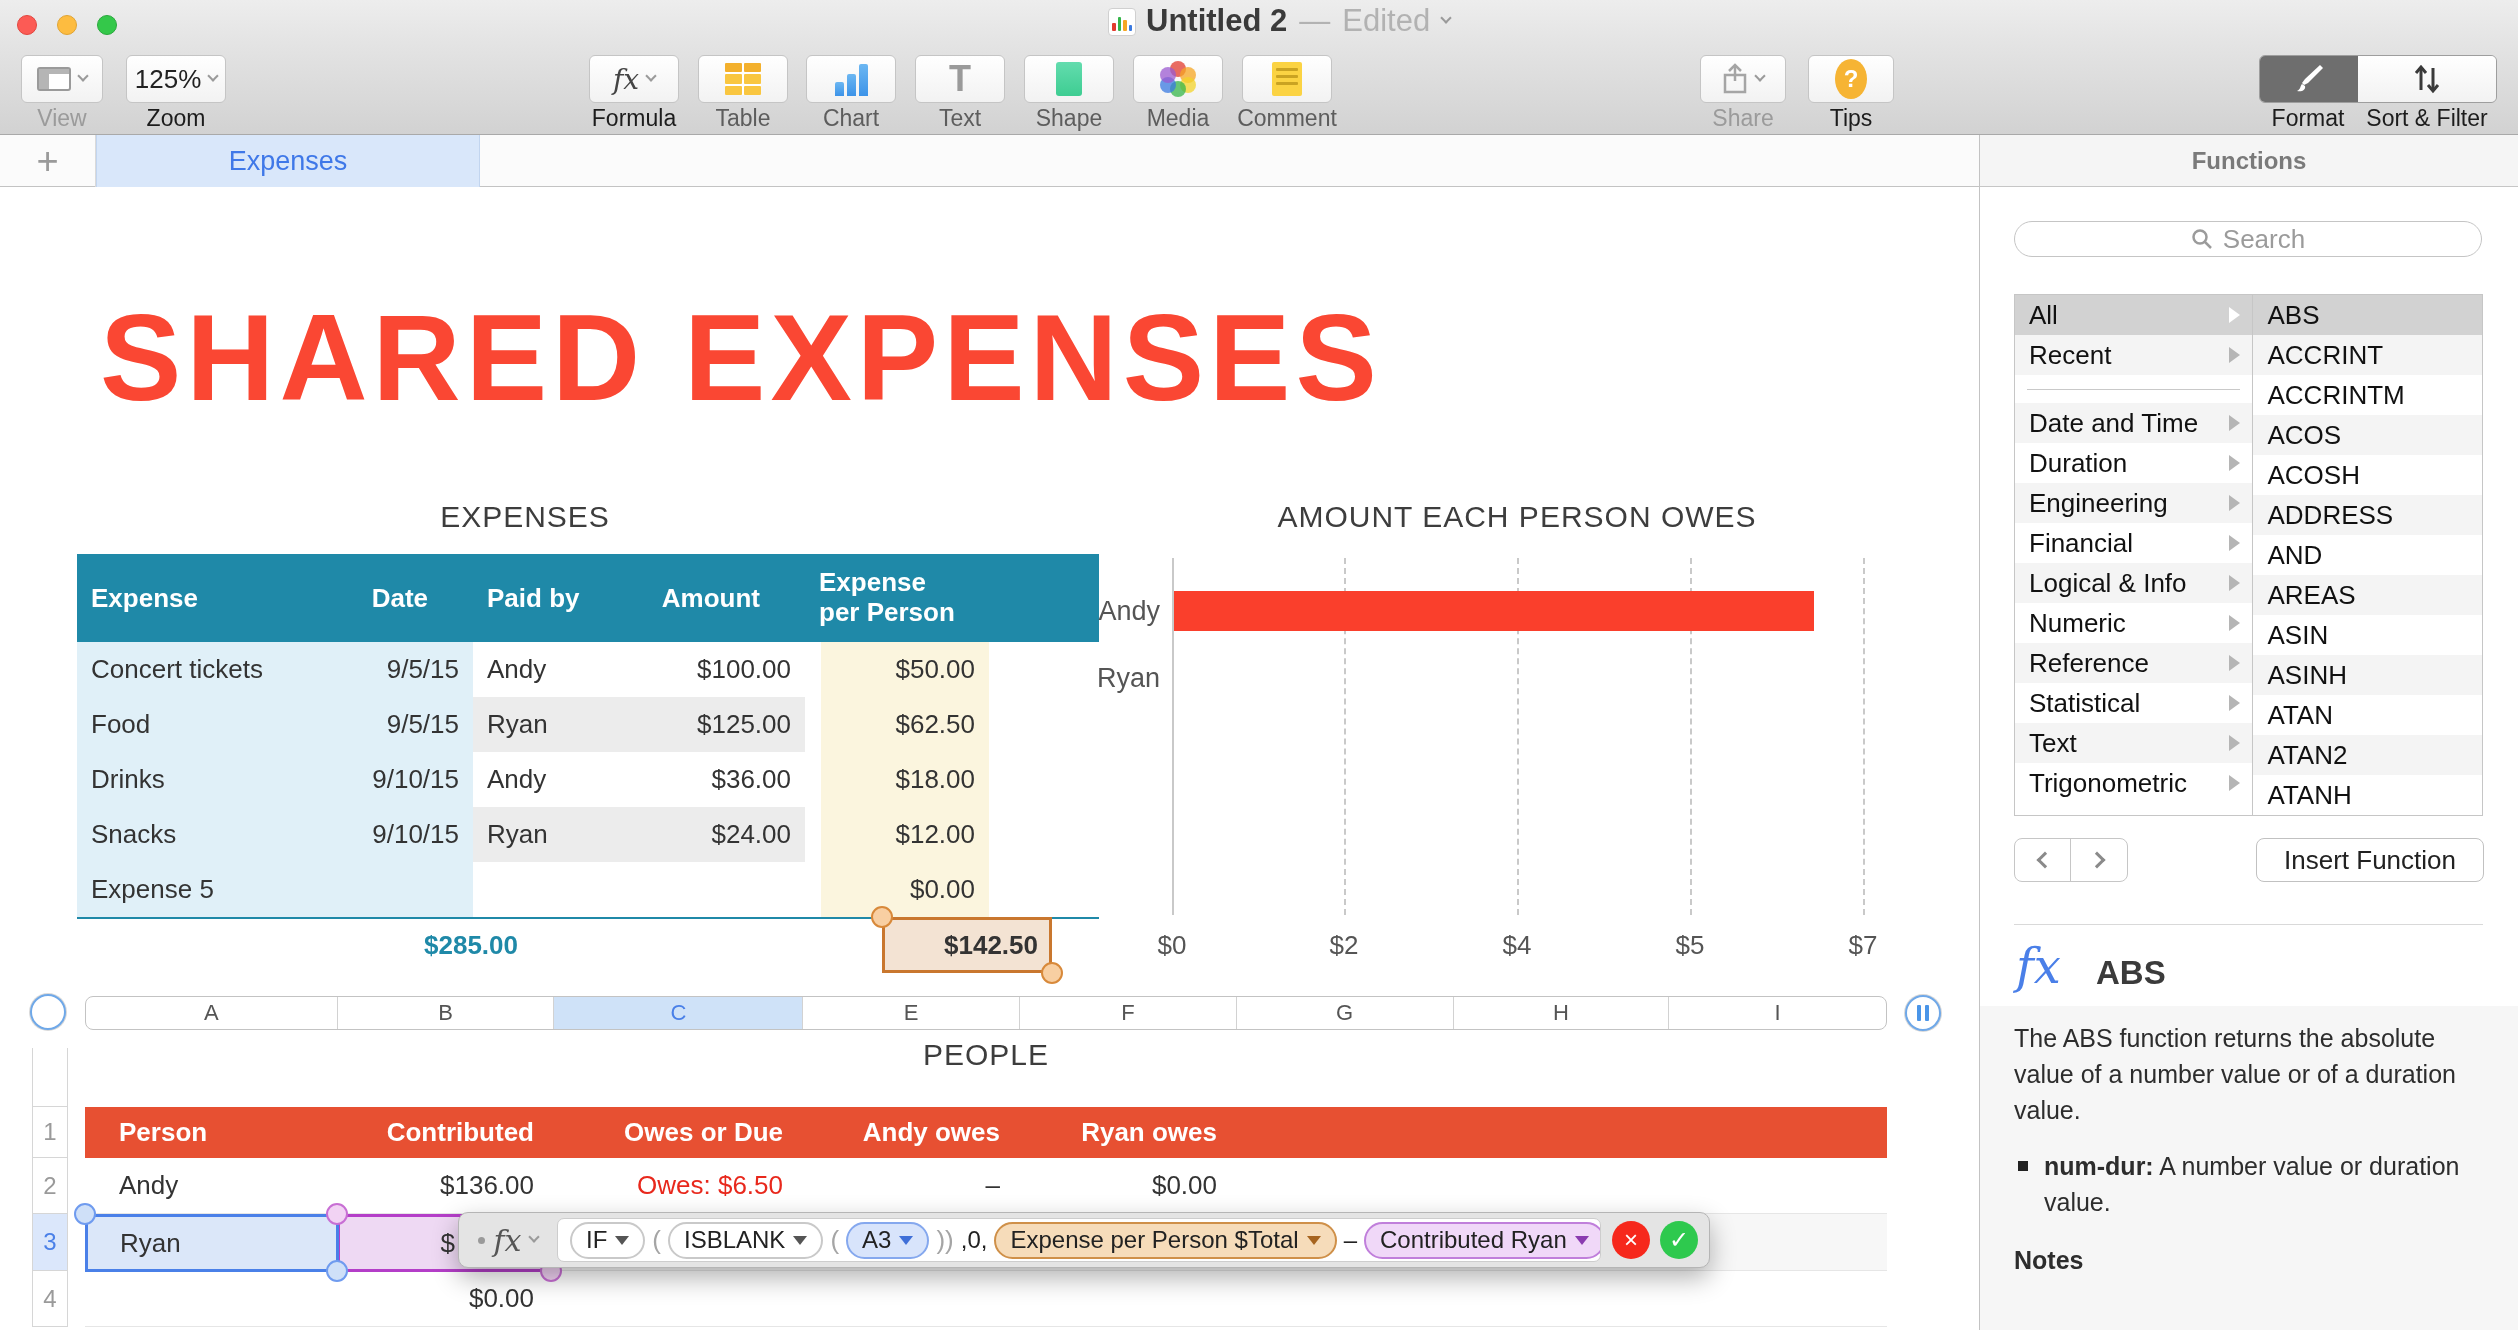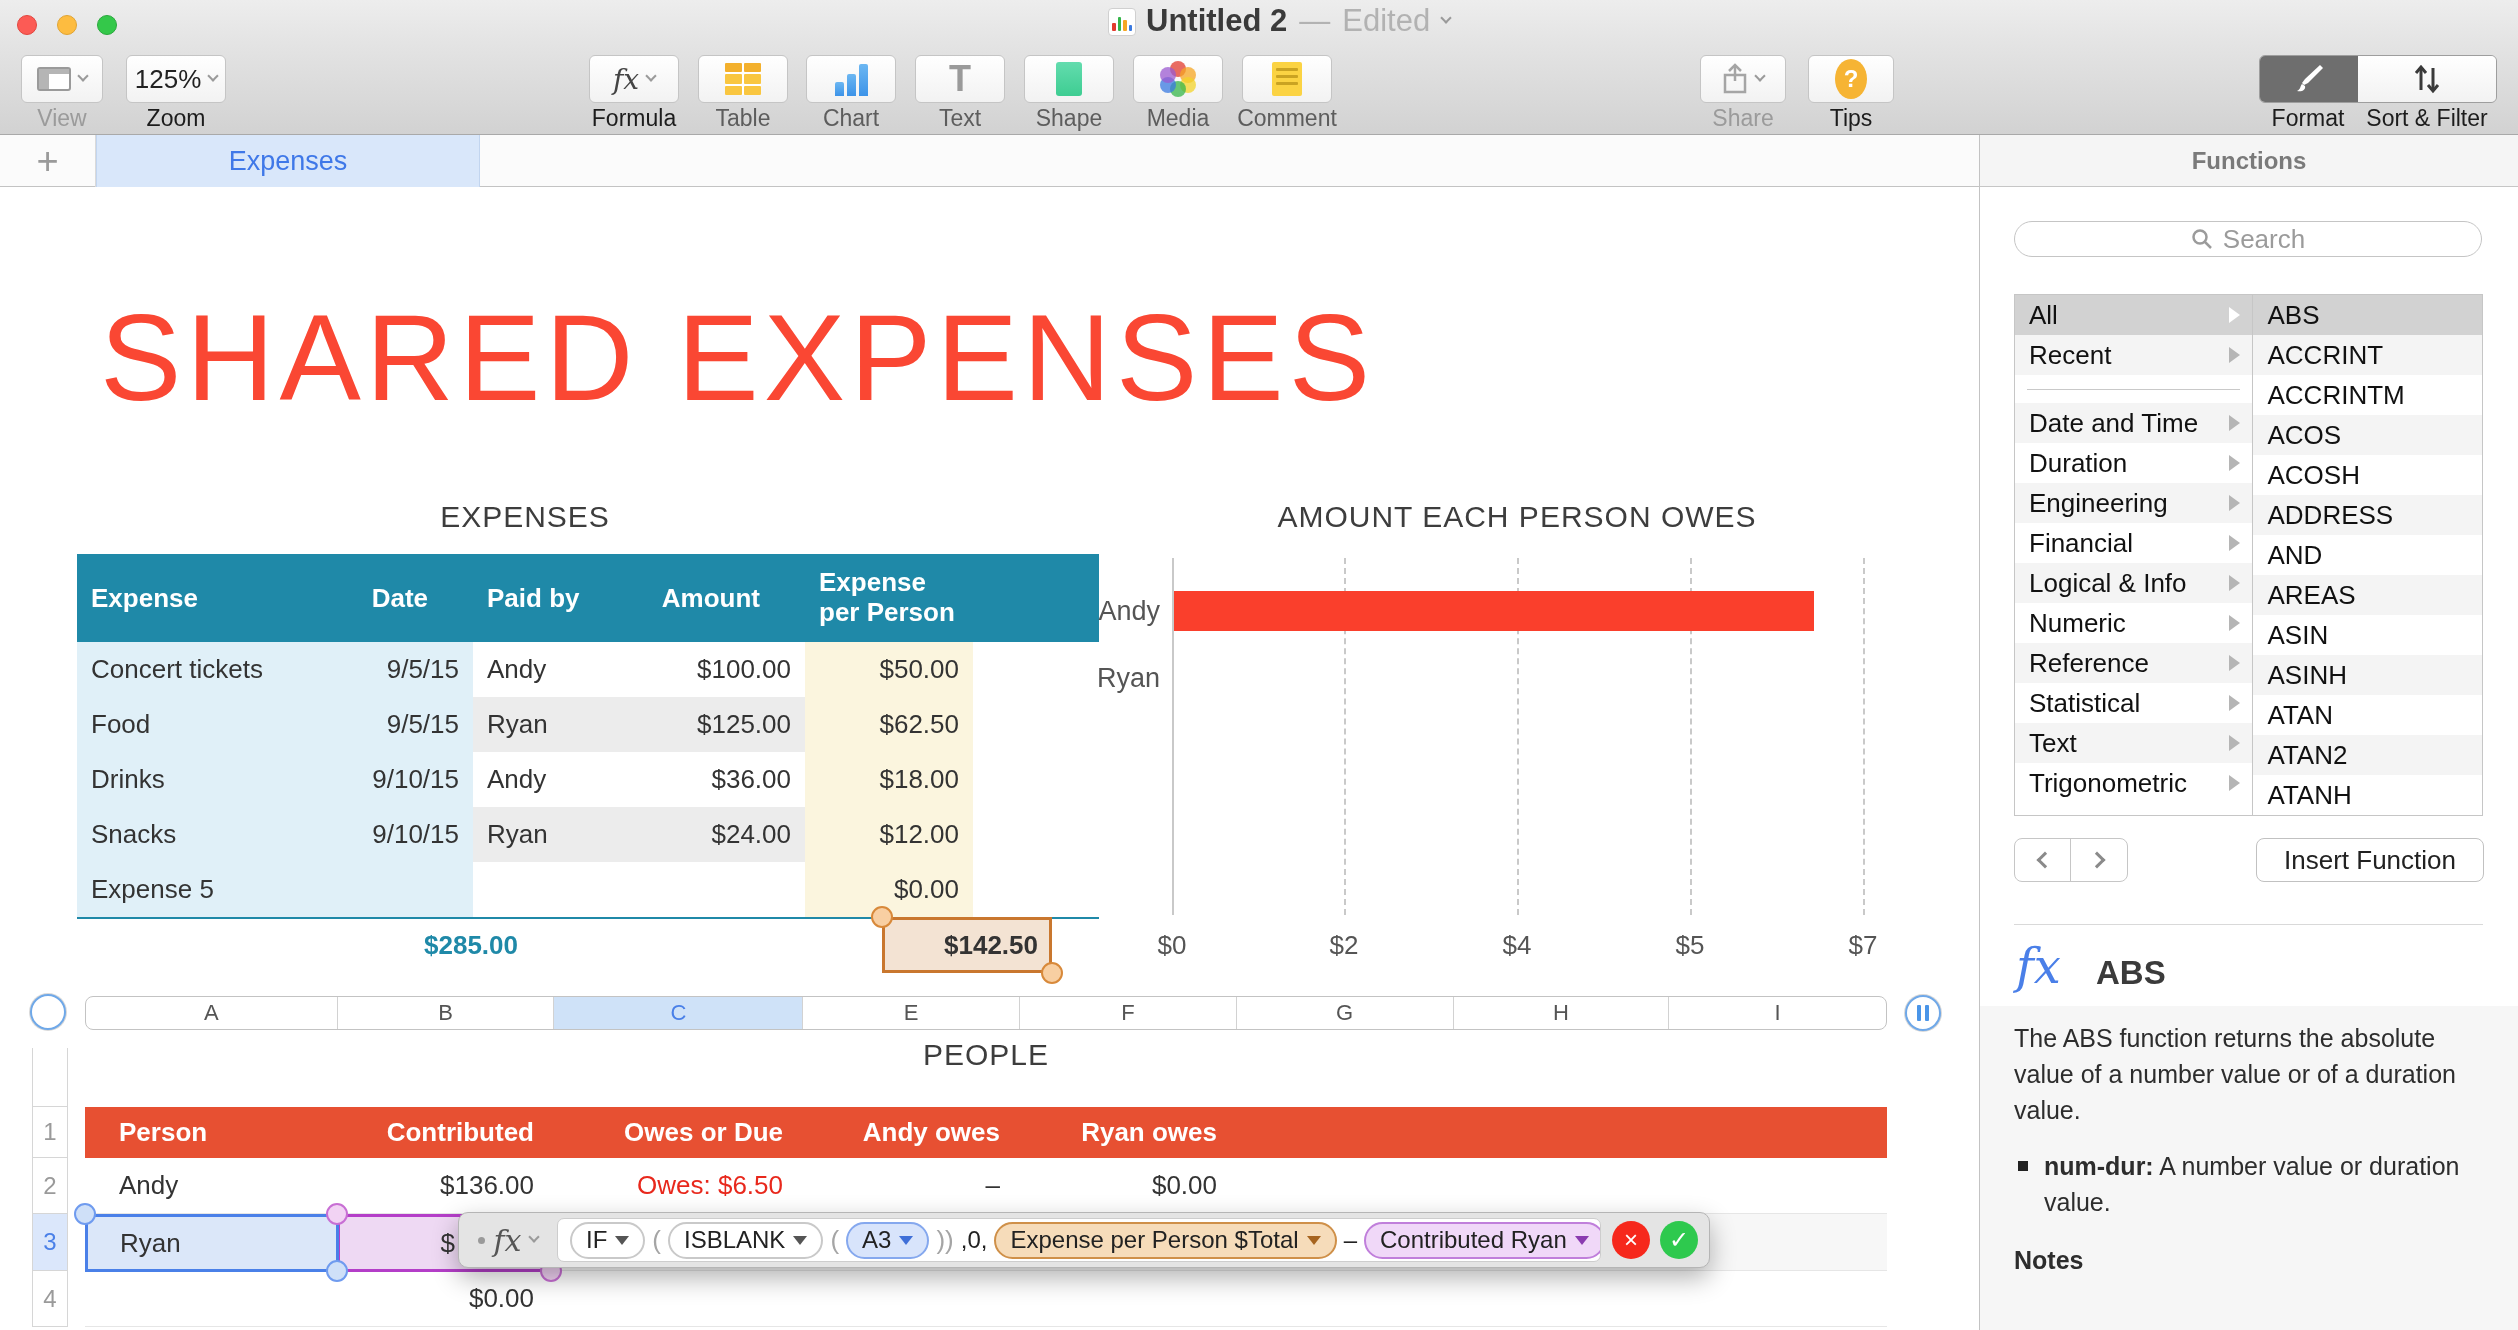--- a/index.html
+++ b/index.html
@@ -58,36 +58,36 @@
   .seg .half { display:flex; align-items:center; justify-content:center; }
   .seg .half.active { background:#6e6e6e; }
   .seg .half.plain { background:linear-gradient(#ffffff,#f2f2f2); }
 
   
   .tabrow { left:0; top:135px; width:1979px; height:52px; background:#fbfbfb; border-bottom:1px solid #c3c3c3; }
   .addtab { left:0; top:135px; width:96px; height:52px; display:flex; align-items:center; justify-content:center; font-size:38px; color:#9a9a9a; border-right:1px solid #dadada; }
   .tab { left:96px; top:135px; width:384px; height:52px; background:#d9e7fa; border-left:1px solid #c2d5ef; border-right:1px solid #c2d5ef; display:flex; align-items:center; justify-content:center; font-size:27px; color:#3f78e8; }
 
   
-  .page-title { left:100px; top:288px; font-size:122px; font-weight:400; letter-spacing:5px; color:#fa4733; white-space:nowrap; }
+  .page-title { left:100px; top:288px; font-size:122px; font-weight:700; letter-spacing:5px; color:#fa4733; white-space:nowrap; }
 
   
   .exp-title { left:77px; top:500px; width:896px; text-align:center; font-size:30px; color:#3d3d3d; letter-spacing:1px; }
   .exp-table { left:77px; top:554px; width:1022px; }
   .row { display:flex; }
   .exp-head { background:#1f89a8; color:#fff; font-weight:bold; font-size:26px; height:88px; }
   .exp-head .c { display:flex; align-items:center; }
   .c1 { width:273px; } .c2 { width:123px; } .c3 { width:134px; } .c4 { width:198px; } .c5 { width:168px; }
   .exp-row { height:55px; font-size:26px; color:#333; }
   .exp-row .c { display:flex; align-items:center; }
   .padl { padding-left:14px; } .padr { padding-right:14px; justify-content:flex-end; }
   .padr45 { padding-right:45px; justify-content:flex-end; }
   .bg-blue { background:#e0f0f8; }
   .bg-zebra { background:#ececec; }
-  .bg-cream { background:#fbf5de; }
+  .bg-cream { background:#fbf5de;margin-left:16px; }
   .exp-total { height:54px; border-top:2px solid #1f89a8; font-size:26px; font-weight:bold; }
   .teal-text { color:#1f89a8; }
   .sel-cell { left:882px; top:917px; width:170px; height:56px; background:#f3e3d3; border:3px solid #c9772e; }
   .sel-cell span { position:absolute; right:11px; top:50%; transform:translateY(-50%); font-size:26px; font-weight:bold; color:#333; }
   .handle { position:absolute; width:22px; height:22px; border-radius:50%; z-index:6; }
   .h-orange { background:#f8cfa2; border:2px solid #d8893a; }
   .h-blue { background:#cfe0f8; border:2px solid #6f9bef; }
   .h-pink { background:#f2d3f4; border:2px solid #c86fd4; }
 
   

